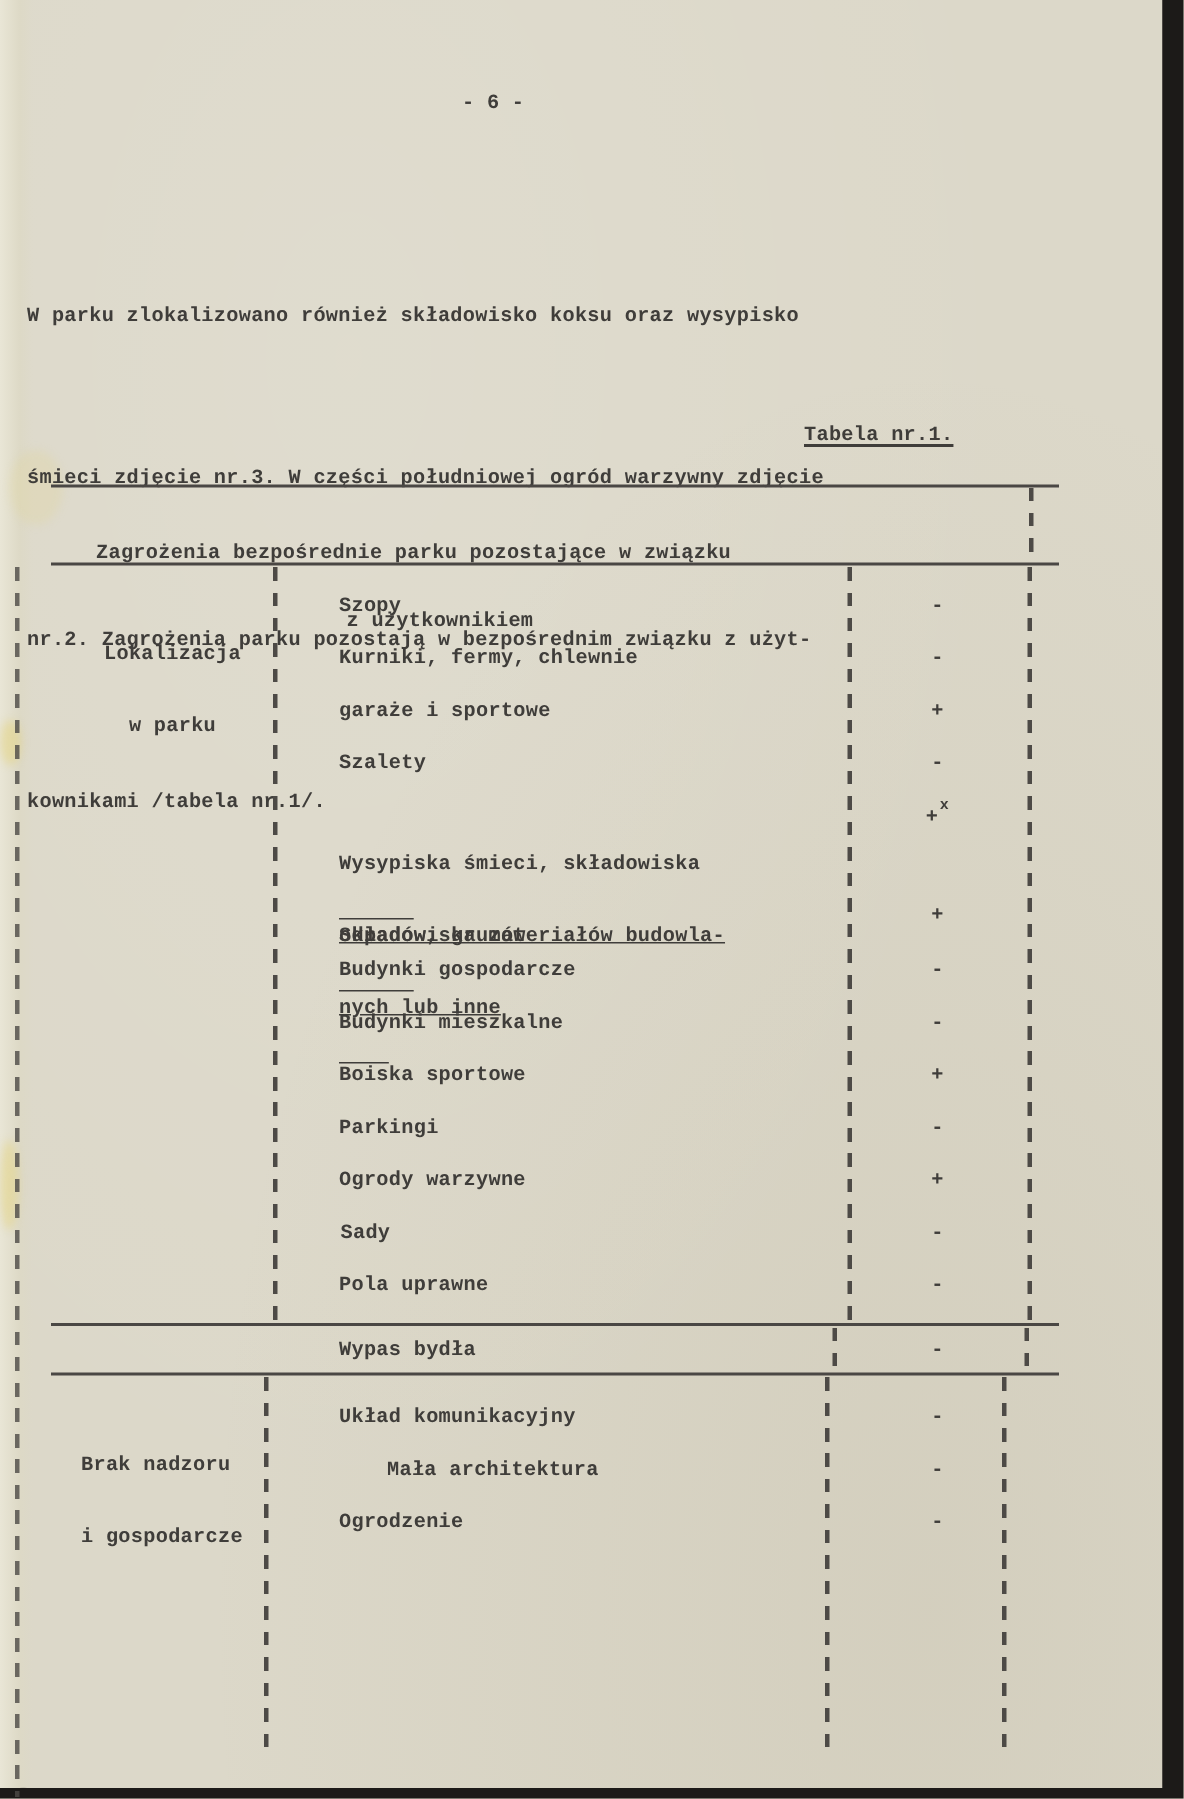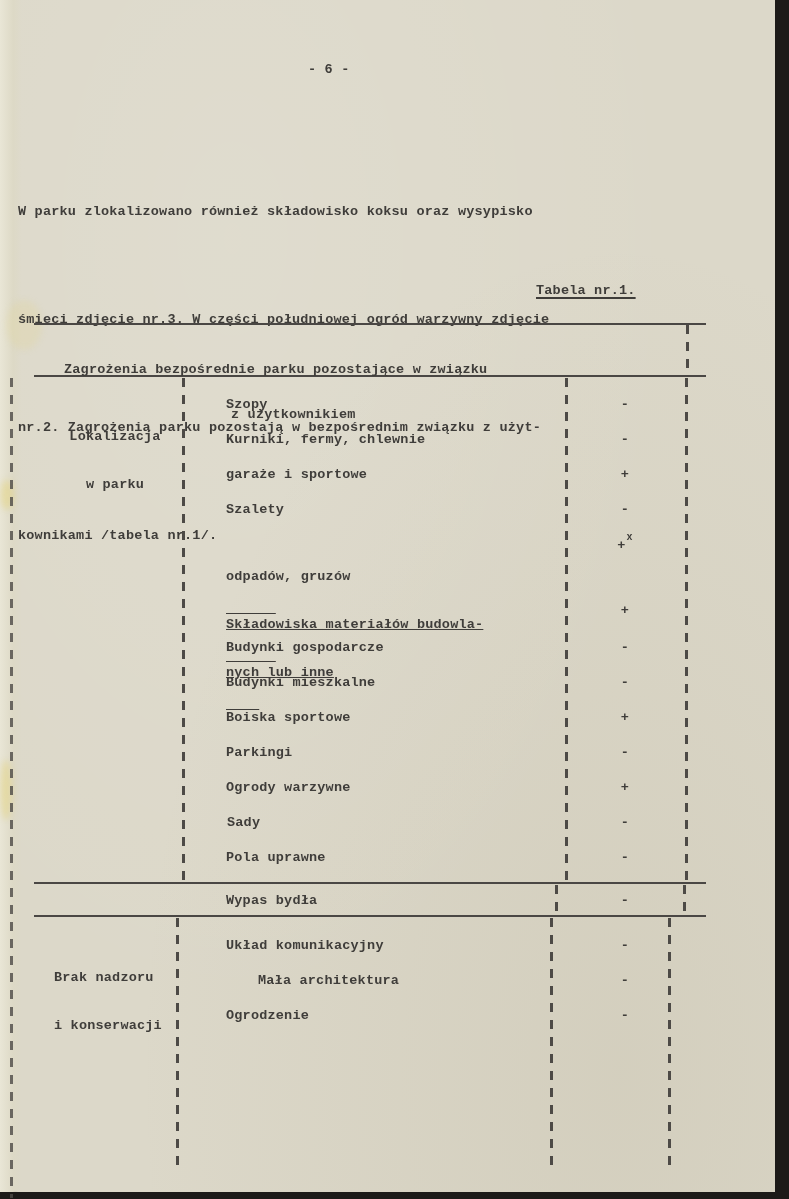--- a/index.html
+++ b/index.html
@@ -96,20 +96,21 @@
     <div class="txt cell" style="left:226px;top:432px;"><span>Kurniki, fermy, chlewnie</span></div>
     <div class="txt mark" style="left:615px;top:432px;">-</div>
 
     <div class="txt cell" style="left:226px;top:467px;"><span>garaże i sportowe</span></div>
     <div class="txt mark" style="left:615px;top:467px;">+</div>
 
     <div class="txt cell" style="left:226px;top:502px;"><span>Szalety</span></div>
     <div class="txt mark" style="left:615px;top:502px;">-</div>
 
     <div class="txt cell" style="left:226px;top:537px;line-height:16px;">
+      <div>Wysypiska śmieci, składowiska</div>
       <div>odpadów, gruzów</div>
     </div>
     <div class="txt mark" style="left:615px;top:538px;"><span>+</span><span class="sup">x</span></div>
 
     <div class="txt cell" style="left:226px;top:585px;line-height:16px;text-decoration:underline;">
       <div>Składowiska materiałów budowla-</div>
       <div>nych lub inne</div>
     </div>
     <div class="txt mark" style="left:615px;top:603px;">+</div>
 
@@ -132,21 +133,21 @@
     <div class="txt mark" style="left:615px;top:815px;">-</div>
 
     <div class="txt cell" style="left:226px;top:850px;"><span>Pola uprawne</span></div>
     <div class="txt mark" style="left:615px;top:850px;">-</div>
 
     <div class="txt cell" style="left:226px;top:893px;"><span>Wypas bydła</span></div>
     <div class="txt mark" style="left:615px;top:893px;">-</div>
 
     <div class="txt cell" style="left:54px;top:938px;line-height:16px;">
       <div>Brak nadzoru</div>
-      <div>i konserwacji</div>
+      <div>i gospodarcze</div>
     </div>
 
     <div class="txt cell" style="left:226px;top:938px;"><span>Układ komunikacyjny</span></div>
     <div class="txt mark" style="left:615px;top:938px;">-</div>
 
     <div class="txt cell" style="left:226px;top:973px;padding-left:32px;"><span>Mała architektura</span></div>
     <div class="txt mark" style="left:615px;top:973px;">-</div>
 
     <div class="txt cell" style="left:226px;top:1008px;"><span>Ogrodzenie</span></div>
     <div class="txt mark" style="left:615px;top:1008px;">-</div>

